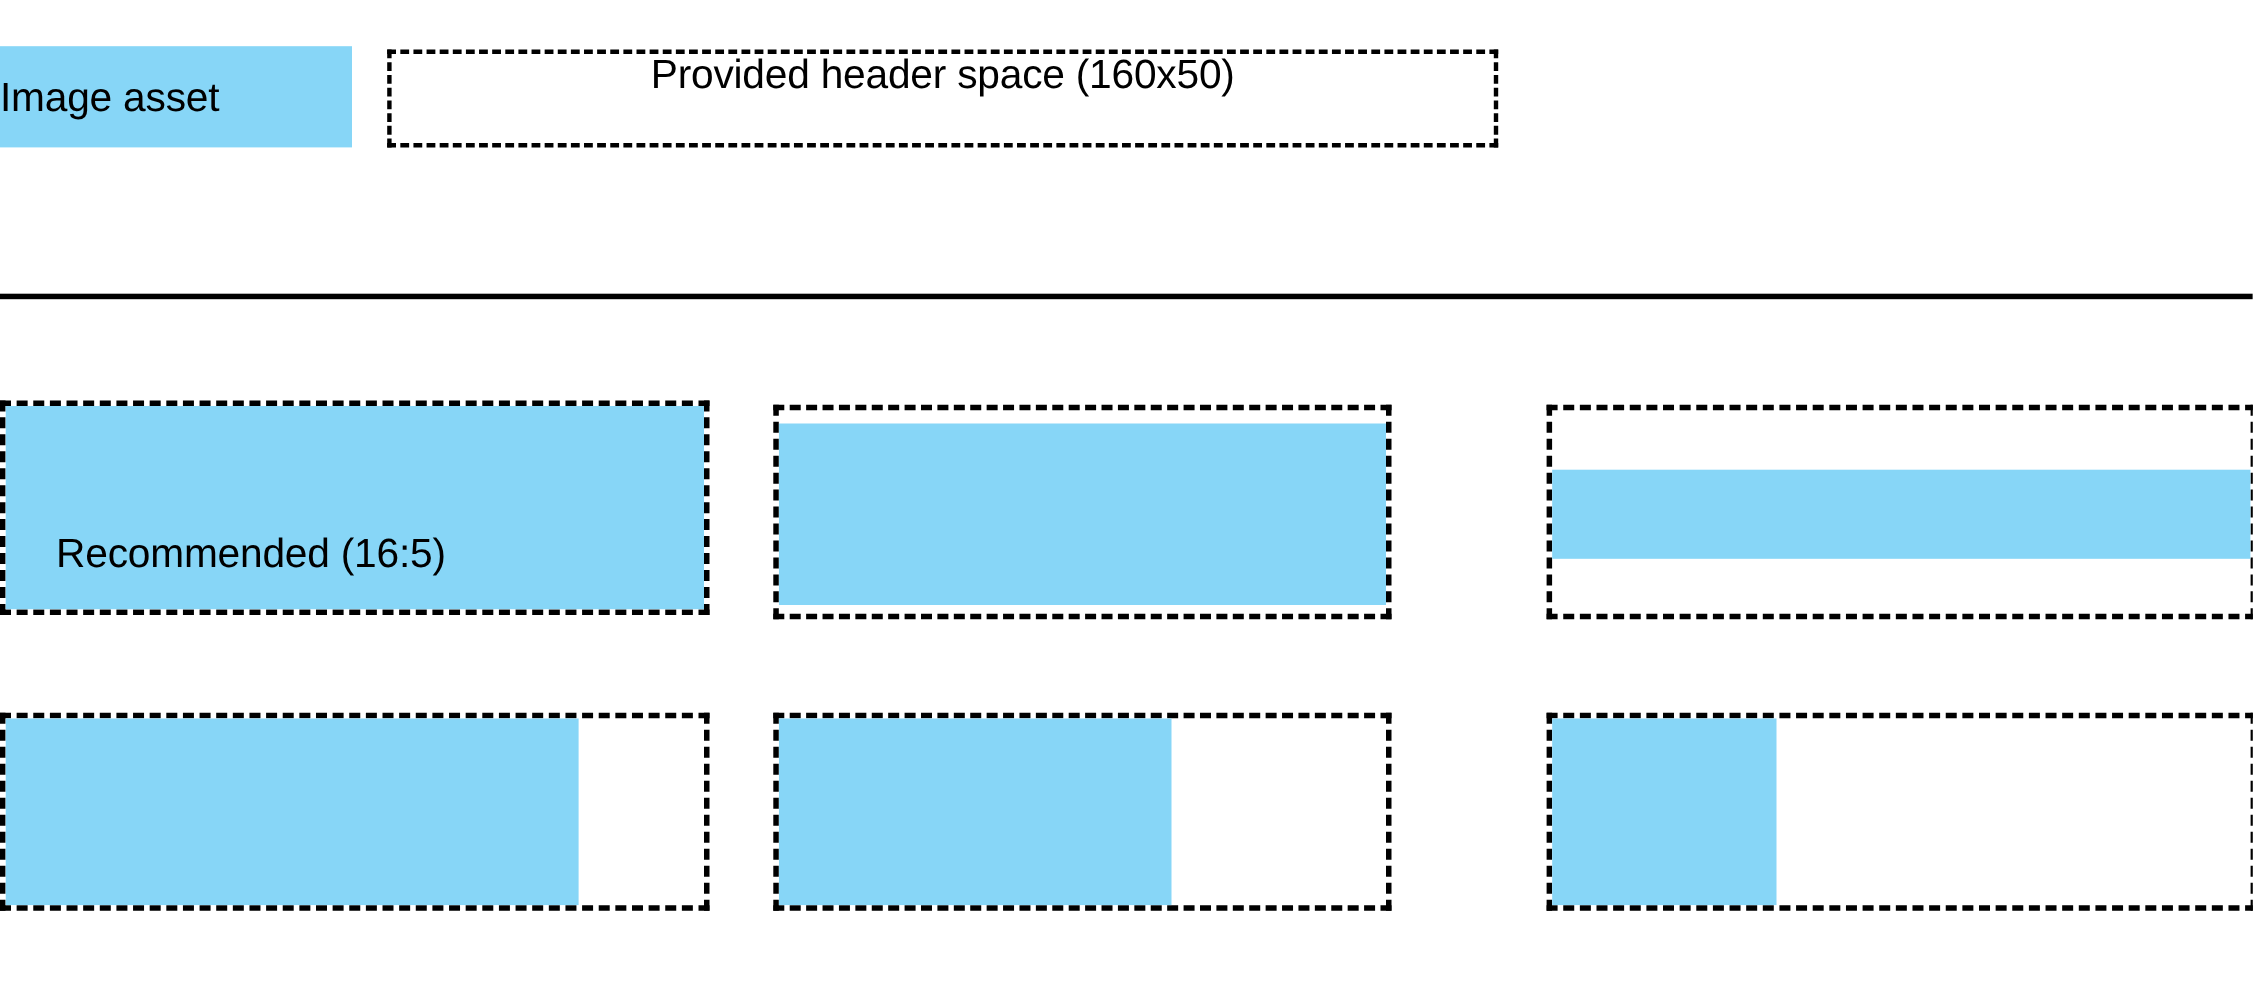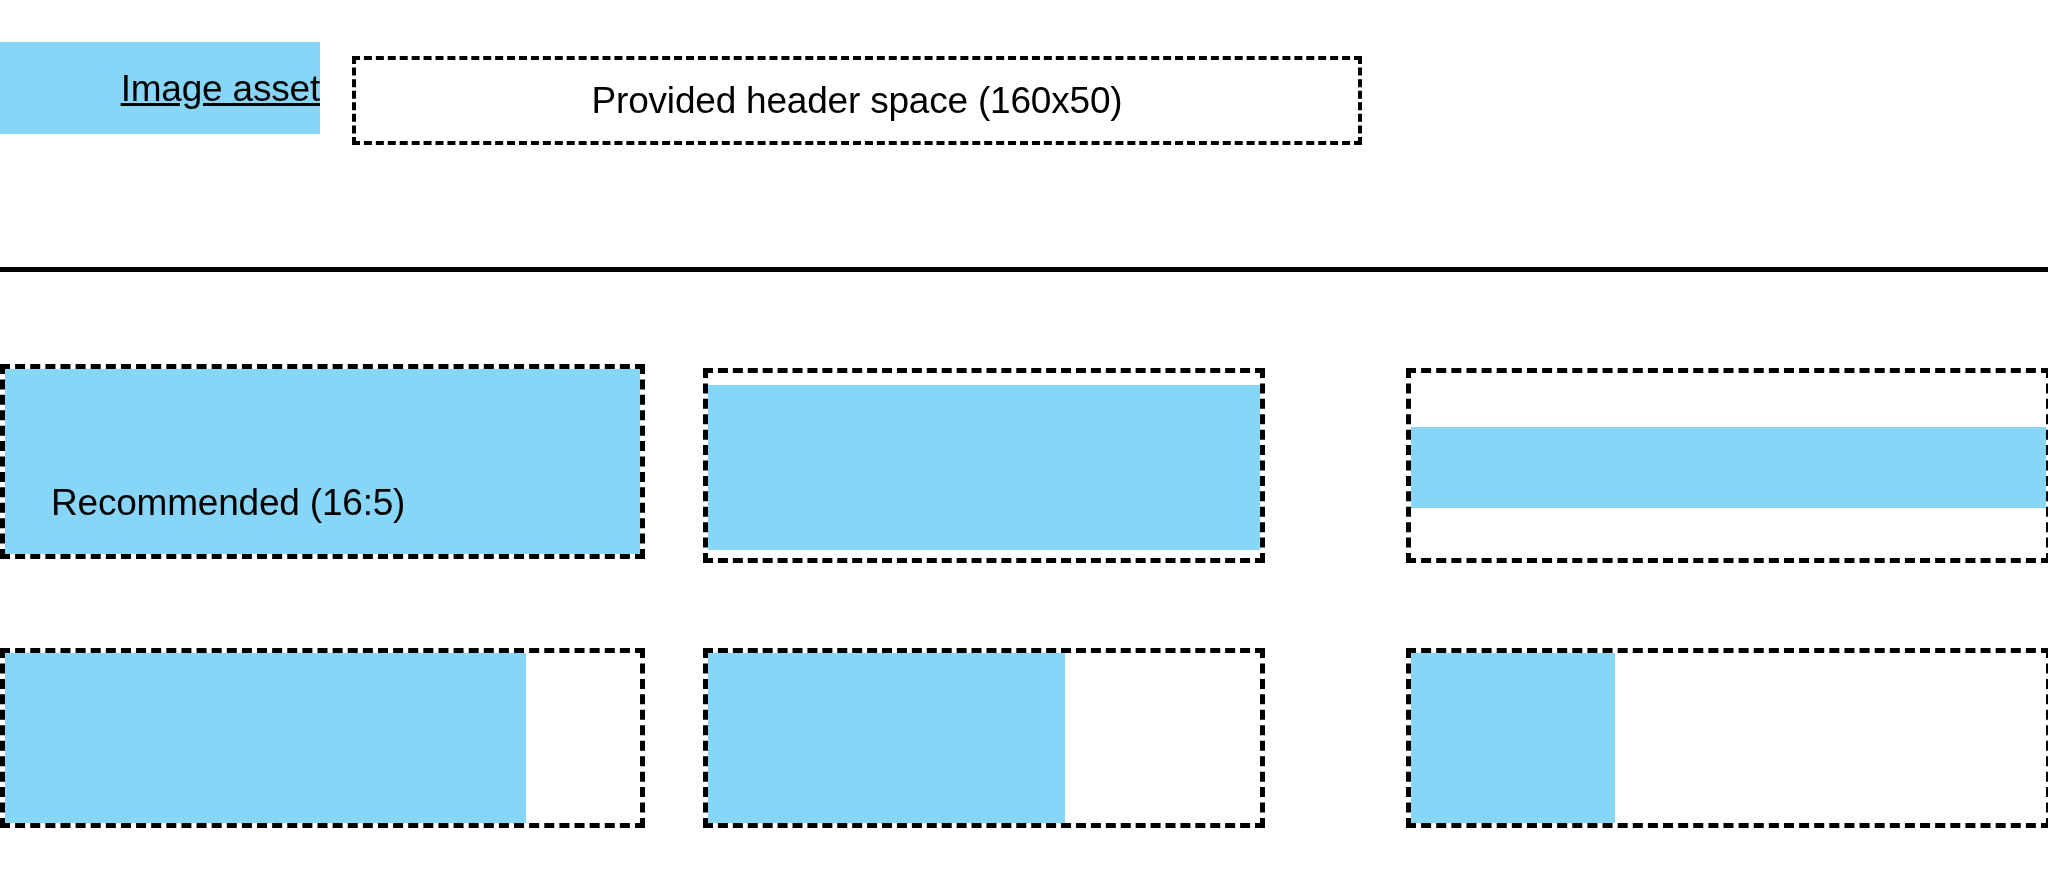--- a/index.html
+++ b/index.html
@@ -36,43 +36,42 @@
 
   .swatch-filled {
     position: absolute;
     left: 0;
     top: 0;
     width: 320px;
     height: 92px;
     background: #87d6f7;
     display: flex;
     align-items: center;
-    justify-content: flex-end;
+    justify-content: flex-start;
     box-sizing: border-box;
-    text-decoration: underline;
   }
 
   .swatch-filled .swatch-label {
     font-size: 37px;
     line-height: 1;
     letter-spacing: -0.2px;
     color: #000000;
     white-space: nowrap;
   }
 
   .swatch-outline {
     position: absolute;
     left: 352px;
-    top: 14px;
+    top: 3px;
     width: 1010px;
     height: 89px;
     border: 4px dashed #000000;
     background: #ffffff;
     display: flex;
-    align-items: center;
+    align-items: flex-start;
     justify-content: center;
     box-sizing: border-box;
   }
 
   .swatch-outline .swatch-label {
     font-size: 37px;
     line-height: 1;
     letter-spacing: -0.2px;
     color: #000000;
     white-space: nowrap;

